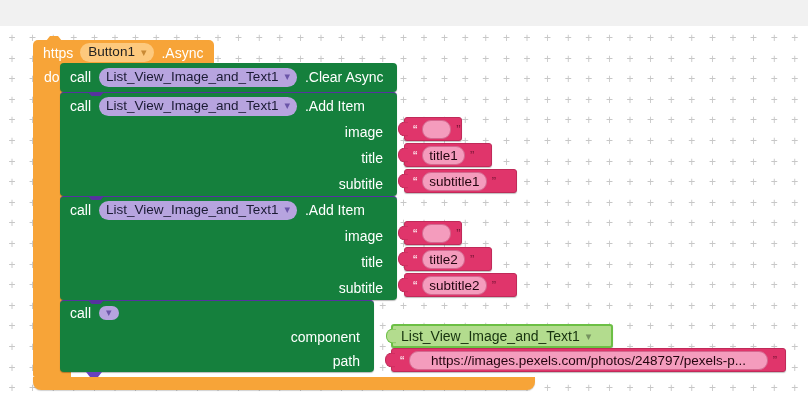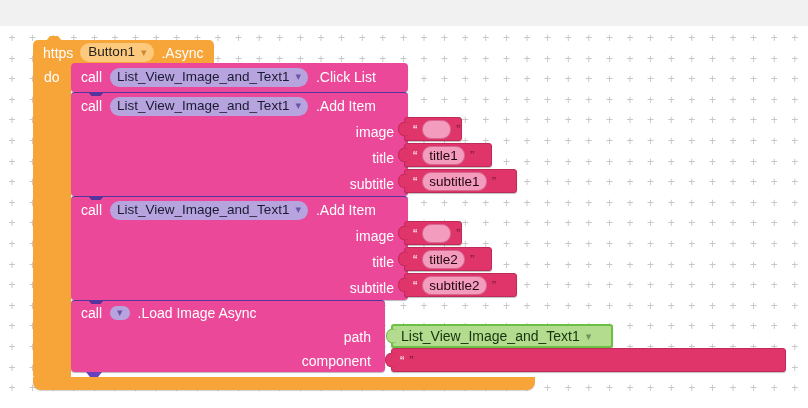--- a/index.html
+++ b/index.html
@@ -18,21 +18,21 @@
             display:flex;align-items:center;gap:7px;padding:0 10px;box-sizing:border-box;}
   .o-col{position:absolute;left:33px;top:64px;width:38px;height:313px;box-sizing:border-box;
          padding:5px 0 0 11px;border-radius:0 0 0 2px;}
   .o-bar{position:absolute;left:33px;top:377px;width:502px;height:13px;border-radius:0 0 8px 8px;
          box-shadow:0 1px 1px rgba(0,0,0,.18);}
   .o-pill{background:#fdc97d;border-radius:10px;padding:1px 8px 2px;color:#222;display:inline-flex;
           align-items:center;gap:6px;font-size:13.5px;line-height:16px;cursor:pointer;}
   .o-pill .tri{color:#c98a35;}
 
   
-  .p{position:absolute;left:71px;background:#ec4899;border-radius:4px;color:#fff;
+  .p{position:absolute;left:60px;background:#15803d;border-radius:4px;color:#fff;
      box-shadow:0 1px 1px rgba(0,0,0,.28);box-sizing:border-box;}
   .p.b1{top:63px;width:337px;height:29px;}
   .p.b2{top:92px;width:337px;height:104px;border-top:1px solid #56339f;}
   .p.b3{top:196px;width:337px;height:104px;border-top:1px solid #56339f;}
   .p.b4{top:300px;width:314px;height:72px;border-top:1px solid #56339f;}
   .p-notch{position:absolute;left:88px;width:16px;height:4px;background:#56339f;
            clip-path:polygon(0 0,100% 0,78% 100%,22% 100%);}
   .p-bump{position:absolute;left:86px;top:372px;width:16px;height:5px;background:#6841be;
           clip-path:polygon(0 0,100% 0,75% 100%,25% 100%);}
   .p-row{display:flex;align-items:center;gap:8px;padding:0 10px;height:26px;}
@@ -796,21 +796,21 @@
     <div class="o-bar o"></div>
   </div>
 
   <div class="p b1">
     <div class="p-row">
       <span>call</span>
       <span class="p-pill">
         <span>List_View_Image_and_Text1</span>
         <span class="tri">▾</span>
       </span>
-      <span>.Click List</span>
+      <span>.Clear Async</span>
     </div>
   </div>
 
   <div class="p b2">
     <div class="p-row">
       <span>call</span>
       <span class="p-pill">
         <span>List_View_Image_and_Text1</span>
         <span class="tri">▾</span>
       </span>
@@ -848,27 +848,26 @@
       </div>
   </div>
   <div class="p-notch" style="top:196px"></div>
 
   <div class="p b4">
     <div class="p-row">
       <span>call</span>
       <span class="p-pill">
         <span class="tri">▾</span>
       </span>
-      <span>.Load Image Async</span>
     </div>
     <div class="p-param">
-        <span>path</span>
+        <span>component</span>
       </div>
     <div class="p-param">
-        <span>component</span>
+        <span>path</span>
       </div>
   </div>
   <div class="p-notch" style="top:300px"></div>
   <div class="p-bump"></div>
 
   <div class="v img1">
     <span class="q-open">“</span>
     <span class="v-pill"></span>
     <span class="q-close">”</span>
   </div>
@@ -899,15 +898,16 @@
     <span class="q-close">”</span>
   </div>
 
   <div class="v green comp">
     <span>List_View_Image_and_Text1</span>
     <span class="tri">▾</span>
   </div>
 
   <div class="v path">
     <span class="q-open">“</span>
+    <span class="v-pill" style="flex:1">https://images.pexels.com/photos/248797/pexels-p...</span>
     <span class="q-close">”</span>
   </div>
 </div>
 
 </body></html>

